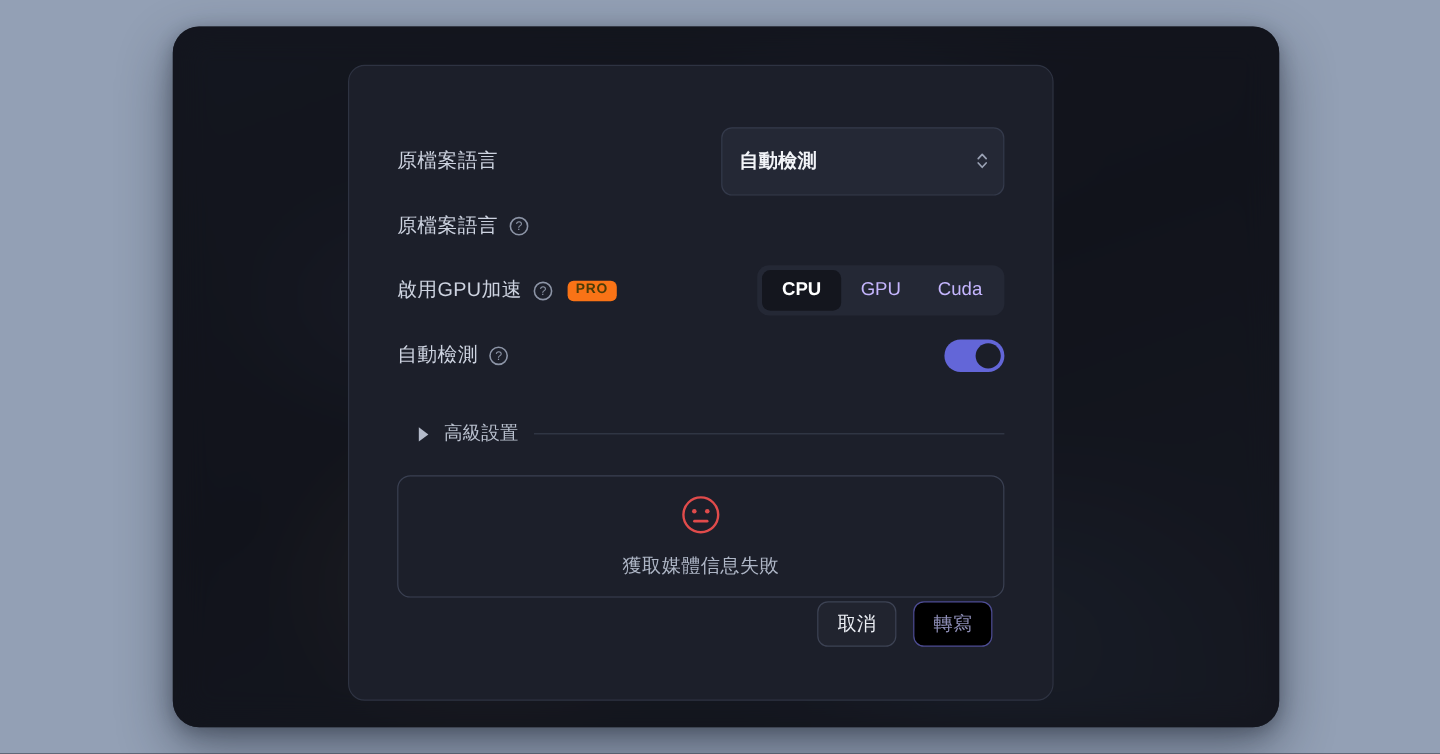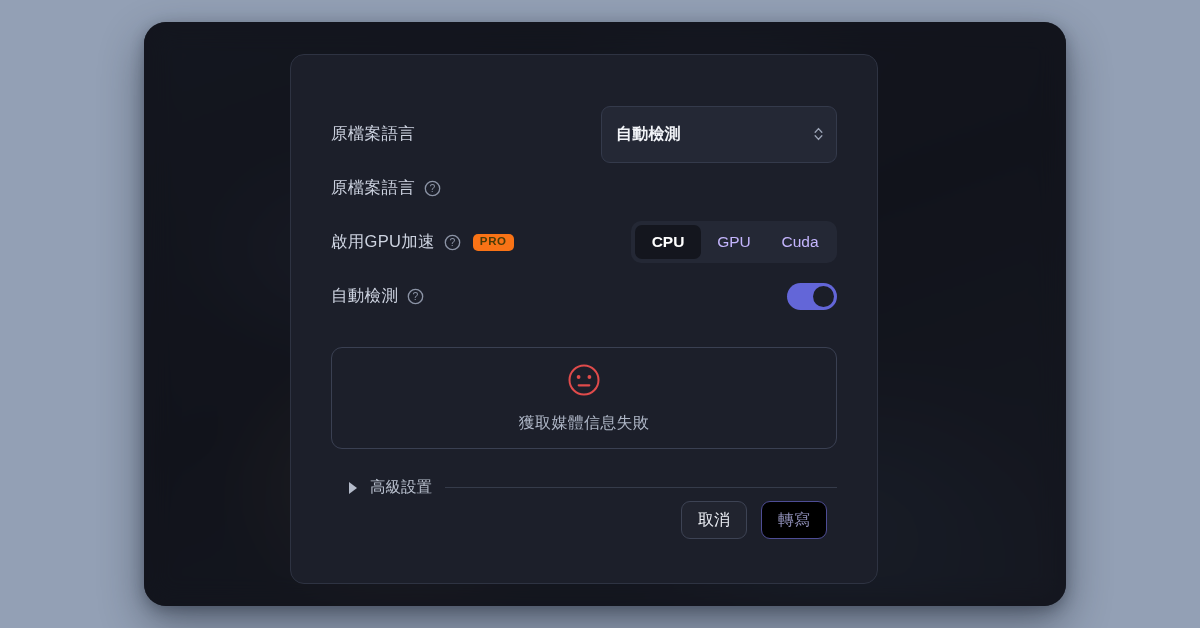--- a/index.html
+++ b/index.html
@@ -331,36 +331,36 @@
           <svg class="help-icon" viewBox="0 0 18 18">
             <circle cx="9" cy="9" r="7.6"></circle>
             <text x="9" y="12.6">?</text>
           </svg>
         </div>
         <div class="toggle">
           <div class="knob"></div>
         </div>
       </div>
 
+      <div id="advanced-row">
+        <div class="disclosure-triangle"></div>
+        <span id="advanced-label">高級設置</span>
+        <div id="advanced-divider"></div>
+      </div>
+
       <div id="error-panel">
         <svg class="error-face" viewBox="0 0 34 34">
           <circle class="ring" cx="17" cy="17" r="14.5"></circle>
           <circle class="feat" cx="11.6" cy="14" r="1.9"></circle>
           <circle class="feat" cx="22.4" cy="14" r="1.9"></circle>
           <rect class="feat" x="10.6" y="21.2" width="12.8" height="2.2" rx="1.1"></rect>
         </svg>
         <span id="error-message">獲取媒體信息失敗</span>
       </div>
 
-      <div id="advanced-row">
-        <div class="disclosure-triangle"></div>
-        <span id="advanced-label">高級設置</span>
-        <div id="advanced-divider"></div>
-      </div>
-
     </div>
 
     <div id="dialog-footer">
       <div class="btn" id="cancel-button">取消</div>
       <div class="btn" id="transcribe-button">轉寫</div>
     </div>
   </div>
 </div>
 
 </body></html>

